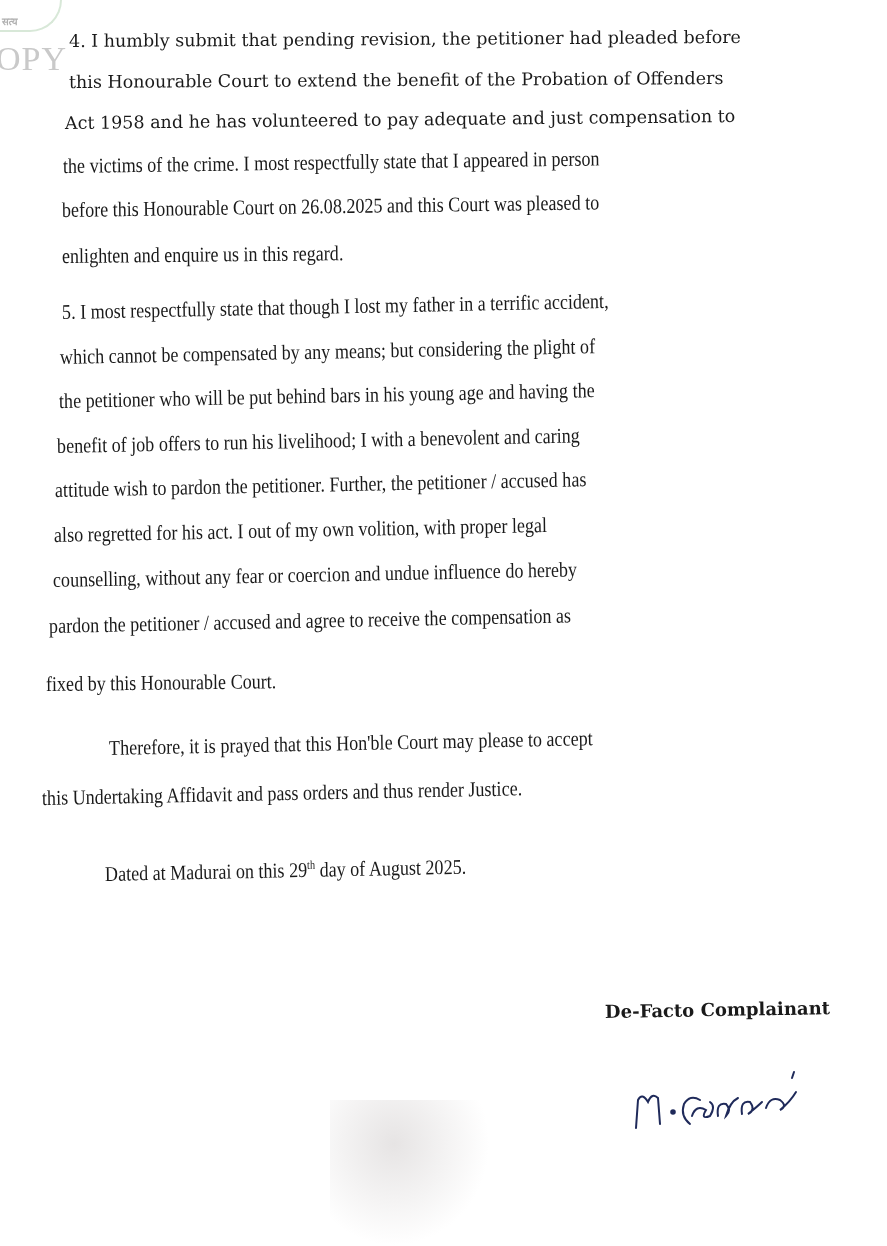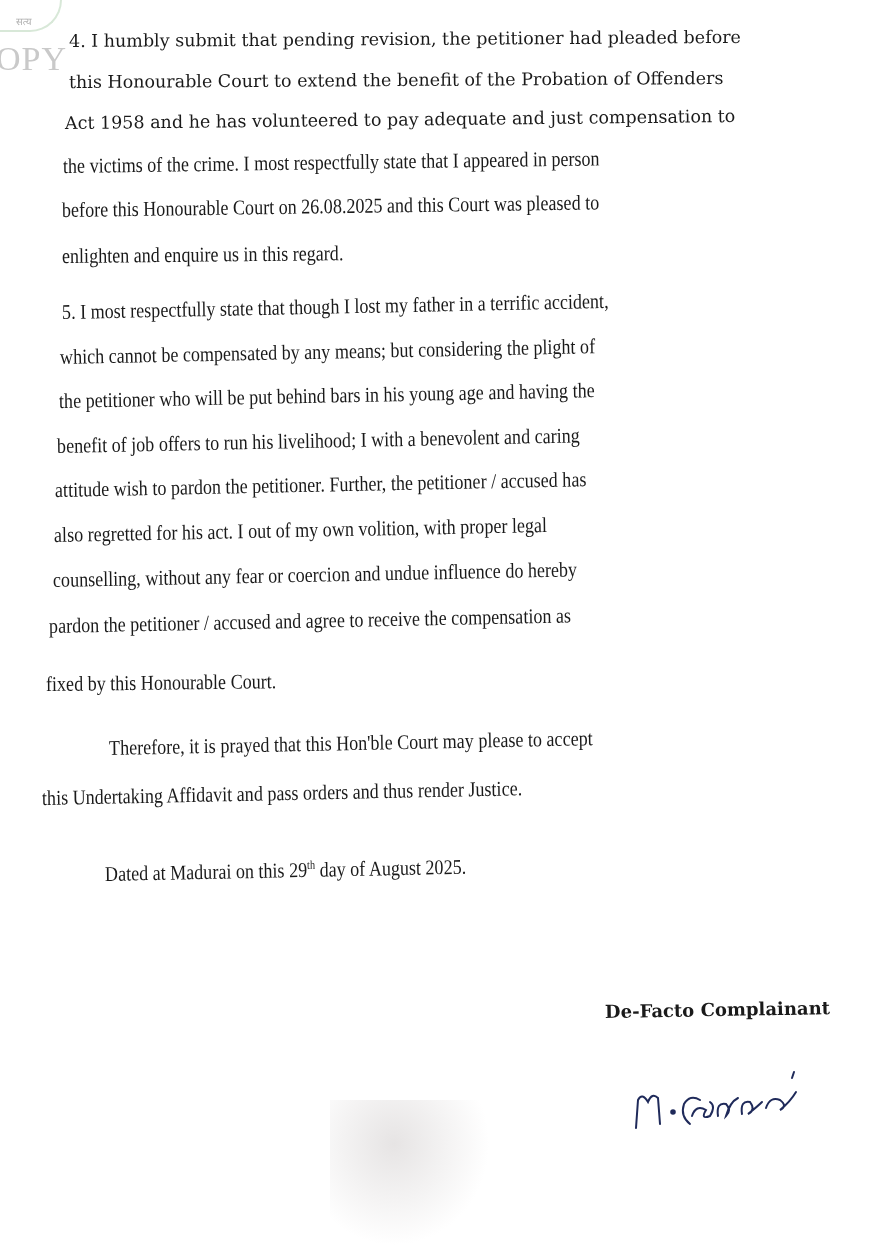--- a/index.html
+++ b/index.html
@@ -8,21 +8,21 @@
     font-family: "DejaVu Serif", "Liberation Serif", serif; color:#1a1a1a;
   }
   .watermark {
     position:absolute; left:-4px; top:40px; font-family:"Liberation Serif", serif;
     font-size:34px; color:#c9c9c9; letter-spacing:1px;
   }
   .stamp-frag {
     position:absolute; left:0; top:0; width:60px; height:30px;
     border-bottom-right-radius:40px; border-right:2px solid #d8e8d8; border-bottom:2px solid #d8e8d8;
   }
-  .stamp-text { position:absolute; left:16px; top:14px; font-size:10px; color:#b0b0b0; font-family:"DejaVu Sans", sans-serif; }
+  .stamp-text { position:absolute; left:2px; top:14px; font-size:10px; color:#b0b0b0; font-family:"DejaVu Sans", sans-serif;font-weight:bold; }
   .line {
     position:absolute; font-size:17.5px; white-space:nowrap; line-height:1;
     transform-origin:left center;
   }
   .narrow { font-family:"Liberation Serif", serif; font-size:21px; transform:scaleX(0.86); }
   .bold { font-weight:bold; font-family:"DejaVu Serif", serif; font-size:18px; }
   .sup { font-size:12px; vertical-align:super; line-height:0; }
   .smudge {
     position:absolute; left:330px; top:1100px; width:160px; height:146px;
     background:radial-gradient(ellipse at 40% 30%, rgba(200,195,195,0.45), rgba(255,255,255,0) 70%);

